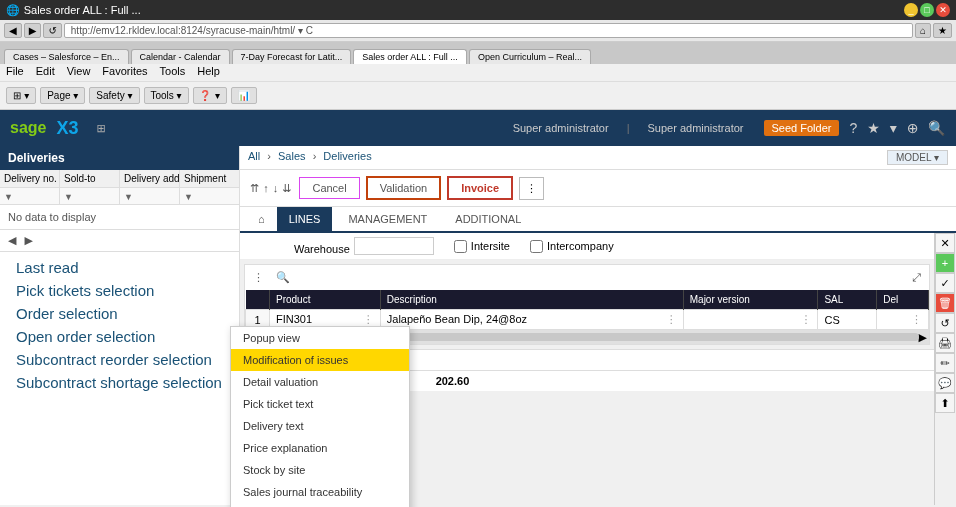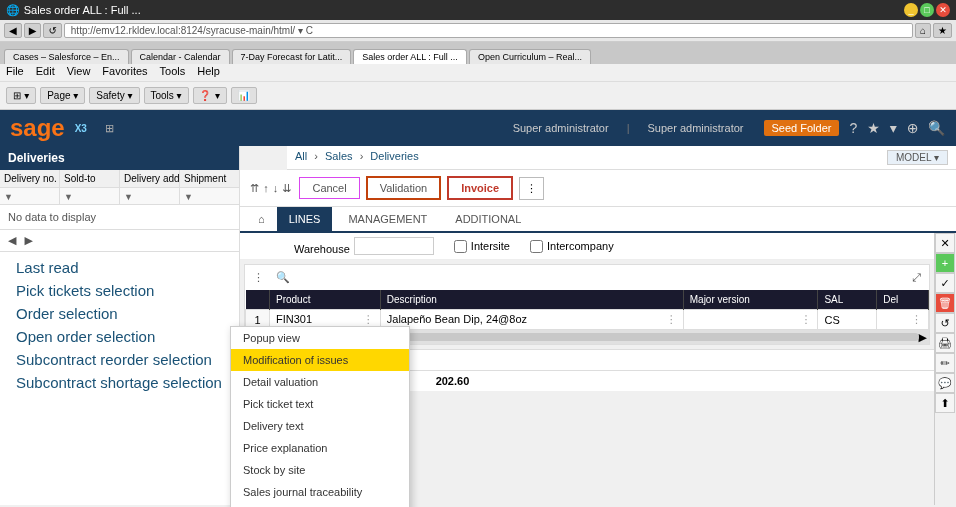--- a/index.html
+++ b/index.html
@@ -24,22 +24,22 @@
     .menu-bar-item { cursor: pointer; }
 
     .toolbar { background: #f0f0f0; display: flex; align-items: center; padding: 2px 6px; height: 28px; gap: 4px; border-bottom: 1px solid #ccc; }
     .toolbar-btn { background: #e0e0e0; border: 1px solid #bbb; border-radius: 2px; padding: 2px 6px; font-size: 10px; cursor: pointer; display: flex; align-items: center; gap: 2px; }
 
     
     .app-container { display: flex; flex-direction: column; height: calc(507px - 112px); }
 
     
     .sage-header { background: #1a3a5c; color: white; display: flex; align-items: center; height: 36px; padding: 0 10px; gap: 10px; }
-    .sage-logo { color: #f97316; font-weight: bold; font-size: 24px; }
-    .sage-x3 { color: #7dd3fc; font-size: 10px; font-weight: bold; margin-right: 4px; }
+    .sage-logo { color: #84cc16; font-weight: bold; font-size: 16px; }
+    .sage-x3 { color: #0ea5e9; font-size: 18px; font-weight: bold; margin-right: 4px; }
     .sage-grid-icon { color: #aaa; margin-left: 4px; }
     .sage-header-spacer { flex: 1; }
     .sage-header-user { color: #ccc; font-size: 11px; }
     .sage-header-icons { display: flex; align-items: center; gap: 10px; margin-left: 10px; }
     .sage-seed { background: #e07010; color: white; padding: 2px 8px; border-radius: 2px; font-size: 11px; }
     .header-icon { color: #ccc; font-size: 14px; cursor: pointer; }
 
     
     .main-layout { display: flex; flex: 1; overflow: hidden; }
 
@@ -58,21 +58,21 @@
     .scroll-arrow { cursor: pointer; color: #555; padding: 2px 4px; }
 
     
     .sidebar-links { padding: 4px 0; border-top: 1px solid #ddd; }
     .sidebar-link { padding: 3px 16px; font-size: 15px; color: #1a5276; cursor: pointer; display: block; }
 
     
     .right-content { flex: 1; display: flex; flex-direction: column; overflow: hidden; }
 
     
-    .breadcrumb { padding: 4px 8px; font-size: 11px; color: #555; border-bottom: 1px solid #ddd; background: white; margin-left: 47px; }
+    .breadcrumb { padding: 4px 8px; font-size: 11px; color: #555; border-bottom: 1px solid #ddd; background: white; }
     .breadcrumb a { color: #1a5276; text-decoration: none; }
     .breadcrumb-sep { margin: 0 4px; }
     .model-badge { float: right; background: #e8f0f8; border: 1px solid #ccc; padding: 1px 8px; font-size: 10px; color: #555; cursor: pointer; }
 
     
     .delivery-header { background: white; padding: 6px 10px; display: flex; align-items: center; border-bottom: 1px solid #ddd; }
     .delivery-nav-icons { display: flex; align-items: center; gap: 4px; margin-right: 8px; color: #555; }
     .delivery-title { font-size: 18px; font-weight: bold; color: #333; flex: 1; }
     .delivery-actions { display: flex; gap: 6px; align-items: center; }
     .btn-cancel { background: white; border: 1px solid #d946ef; padding: 4px 12px; cursor: pointer; font-size: 11px; color: #555; }

